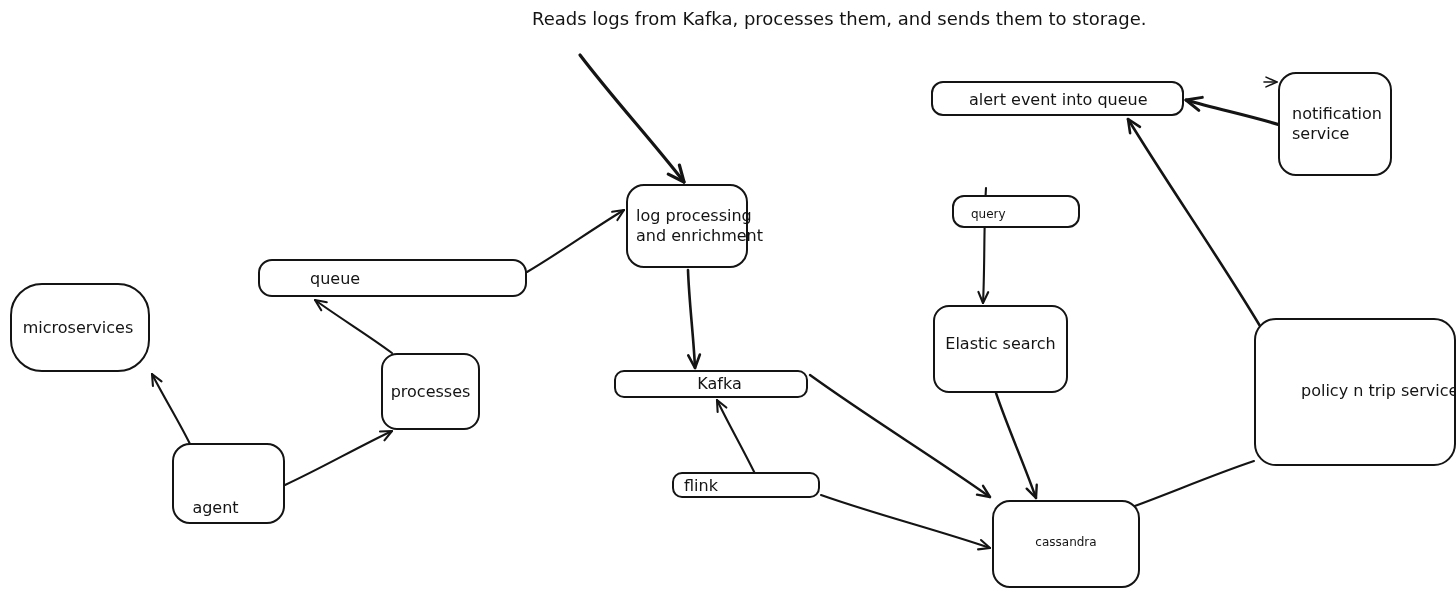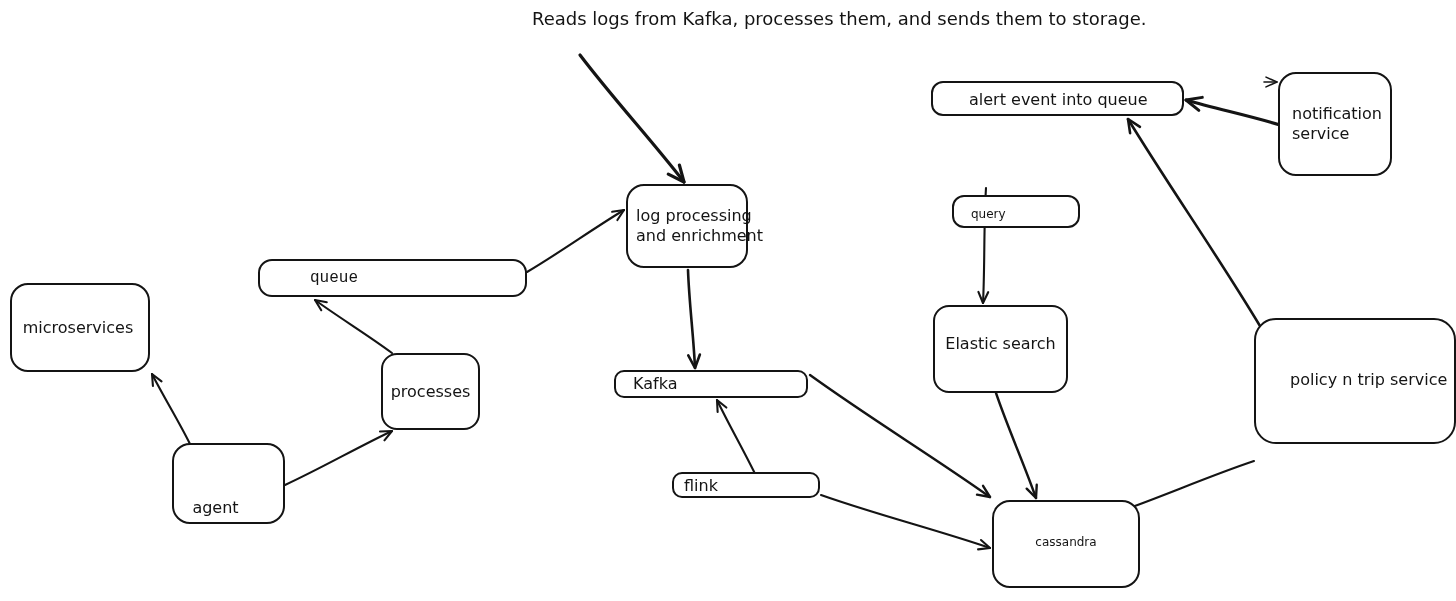--- a/index.html
+++ b/index.html
@@ -118,30 +118,30 @@
         <path d="M 1280 125 C 1249.28 115.622, 1215.87 108.7896, 1186 100" stroke="#141414" stroke-width="3" fill="none" stroke-linecap="round"></path>
         <path d="M 1202.2890927900103 97.37027452413065 L 1186 100 L 1198.8305708870298 110.37431687933741" stroke="#141414" stroke-width="3" fill="none" stroke-linecap="round" stroke-linejoin="round"></path>
       </g>
       <g>
         <path d="M 1264 82 C 1268.29 82.156, 1272.84 81.8908, 1277 82" stroke="#141414" stroke-width="1.6" fill="none" stroke-linecap="round"></path>
         <path d="M 1266.0429327162524 86.89312543671484 L 1277 82 L 1266.0429327162524 77.10687456328516" stroke="#141414" stroke-width="1.6" fill="none" stroke-linecap="round" stroke-linejoin="round"></path>
       </g>
     </svg>
 
   <div id="node-layer">
-      <div class="node center-text" style="left: 10px; top: 283px; width: 140px; height: 89px; border-radius: 18px; font-size: 16px;"><span class="node-label" style="transform: translate(-2px, 0px);">microservices</span></div>
+      <div class="node center-text" style="left: 10px; top: 283px; width: 140px; height: 89px; border-radius: 32px; font-size: 16px;"><span class="node-label" style="transform: translate(-2px, 0px);">microservices</span></div>
       <div class="node center-text" style="left: 172px; top: 443px; width: 113px; height: 81px; border-radius: 18px; font-size: 16px;"><span class="node-label" style="transform: translate(-13px, 6px); margin-top: 36px;">agent</span></div>
       <div class="node center-text" style="left: 381px; top: 353px; width: 99px; height: 77px; border-radius: 16px; font-size: 16px;"><span class="node-label" style="transform: translate(0px, 0px);">processes</span></div>
-      <div class="node left-text" style="left: 258px; top: 259px; width: 269px; height: 38px; border-radius: 14px; font-size: 16px; padding-left: 50px; font-family: Liberation Mono, monospace;"><span class="node-label" style="transform: translate(0px, 1px);">queue</span></div>
+      <div class="node left-text" style="left: 258px; top: 259px; width: 269px; height: 38px; border-radius: 14px; font-size: 16px; padding-left: 50px;"><span class="node-label" style="transform: translate(0px, 1px);">queue</span></div>
       <div class="node left-text" style="left: 626px; top: 184px; width: 122px; height: 84px; border-radius: 18px; font-size: 16px; padding-left: 8px;"><span class="node-label" style="transform: translate(0px, 0px);">log processing
 and enrichment</span></div>
-      <div class="node left-text" style="left: 614px; top: 370px; width: 194px; height: 28px; border-radius: 10px; font-size: 16px; padding-left: 17px;"><span class="node-label" style="transform: translate(0px, 0px);">Kafka</span></div>
+      <div class="node left-text" style="left: 614px; top: 370px; width: 194px; height: 28px; border-radius: 10px; font-size: 16px; padding-left: 17px; justify-content: center;"><span class="node-label" style="transform: translate(0px, 0px);">Kafka</span></div>
       <div class="node left-text" style="left: 672px; top: 472px; width: 148px; height: 26px; border-radius: 10px; font-size: 16px; padding-left: 10px;"><span class="node-label" style="transform: translate(0px, 1px);">flink</span></div>
       <div class="node left-text" style="left: 931px; top: 81px; width: 253px; height: 35px; border-radius: 12px; font-size: 16px; padding-left: 36px;"><span class="node-label" style="transform: translate(0px, 1px);">alert event into queue</span></div>
       <div class="node left-text" style="left: 952px; top: 155px; width: 128px; height: 33px; border-radius: 12px; font-size: 12px; padding-left: 17px; margin-top: 40px;"><span class="node-label" style="transform: translate(0px, 3px);">query</span></div>
       <div class="node center-text" style="left: 933px; top: 305px; width: 135px; height: 88px; border-radius: 16px; font-size: 16px;"><span class="node-label" style="transform: translate(0px, -5px);">Elastic search</span></div>
       <div class="node center-text" style="left: 992px; top: 500px; width: 148px; height: 88px; border-radius: 18px; font-size: 12px;"><span class="node-label" style="transform: translate(0px, -2px);">cassandra</span></div>
       <div class="node left-text" style="left: 1278px; top: 72px; width: 114px; height: 104px; border-radius: 18px; font-size: 16px; padding-left: 12px;"><span class="node-label" style="transform: translate(0px, 0px);">notification
 service</span></div>
-      <div class="node left-text" style="left: 1254px; top: 318px; width: 202px; height: 126px; border-radius: 22px; font-size: 16px; padding-left: 34px;"><span class="node-label" style="transform: translate(0px, -1px);">policy n trip service</span></div>
+      <div class="node left-text" style="left: 1254px; top: 318px; width: 202px; height: 148px; border-radius: 22px; font-size: 16px; padding-left: 45px;"><span class="node-label" style="transform: translate(0px, -1px);">policy n trip service</span></div>
     </div>
 
 </div>
 
 </body></html>

